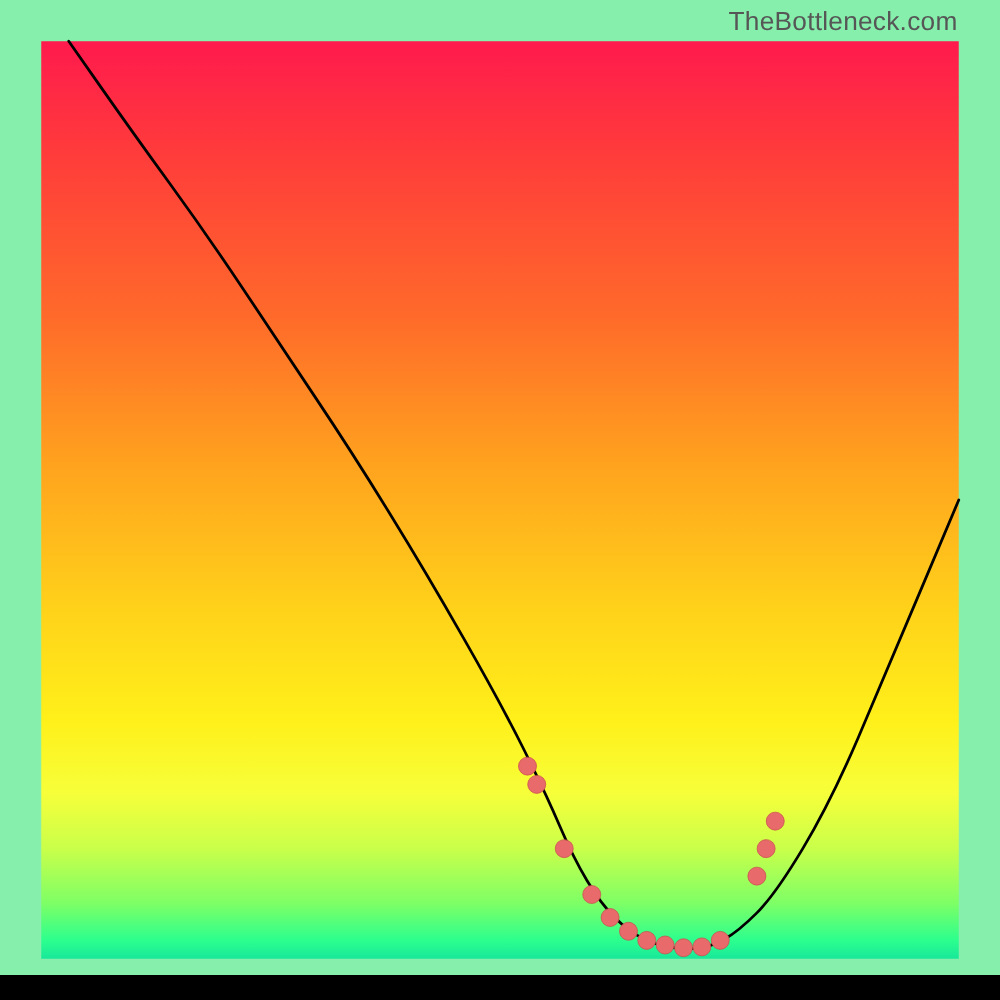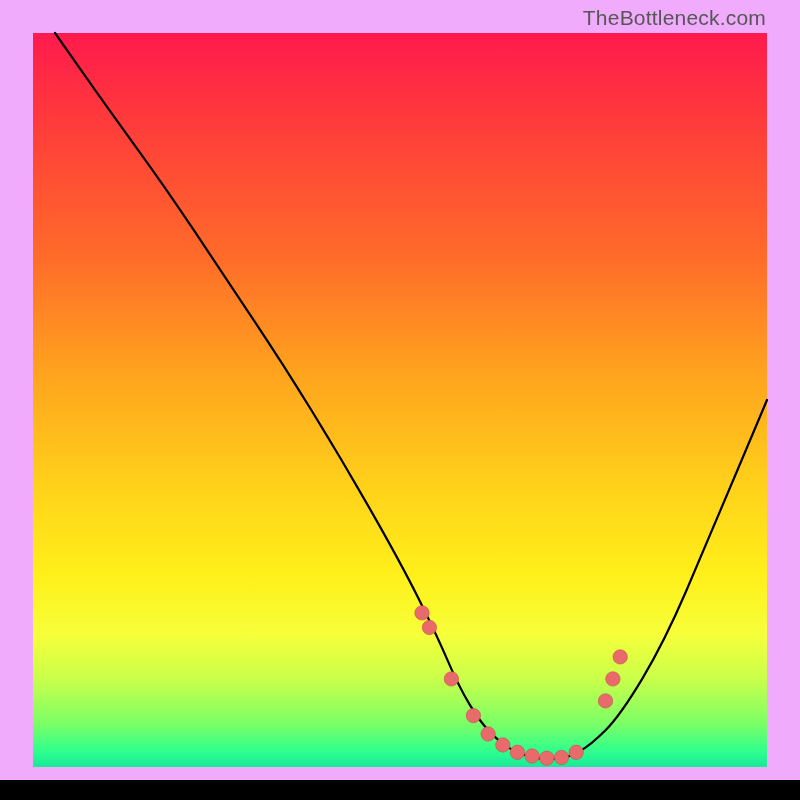--- a/index.html
+++ b/index.html
@@ -8,21 +8,21 @@
     width: 800px;
     height: 800px;
     background: #000;
     overflow: hidden;
     font-family: Arial, Helvetica, sans-serif;
   }
   .stage {
     position: relative;
     width: 800px;
     height: 780px;
-    background: #f0abfc;
+    background: #86efac;
   }
   .plot-area {
     position: absolute;
     left: 33px;
     top: 33px;
     width: 734px;
     height: 734px;
     
     background: linear-gradient(
       to bottom,

